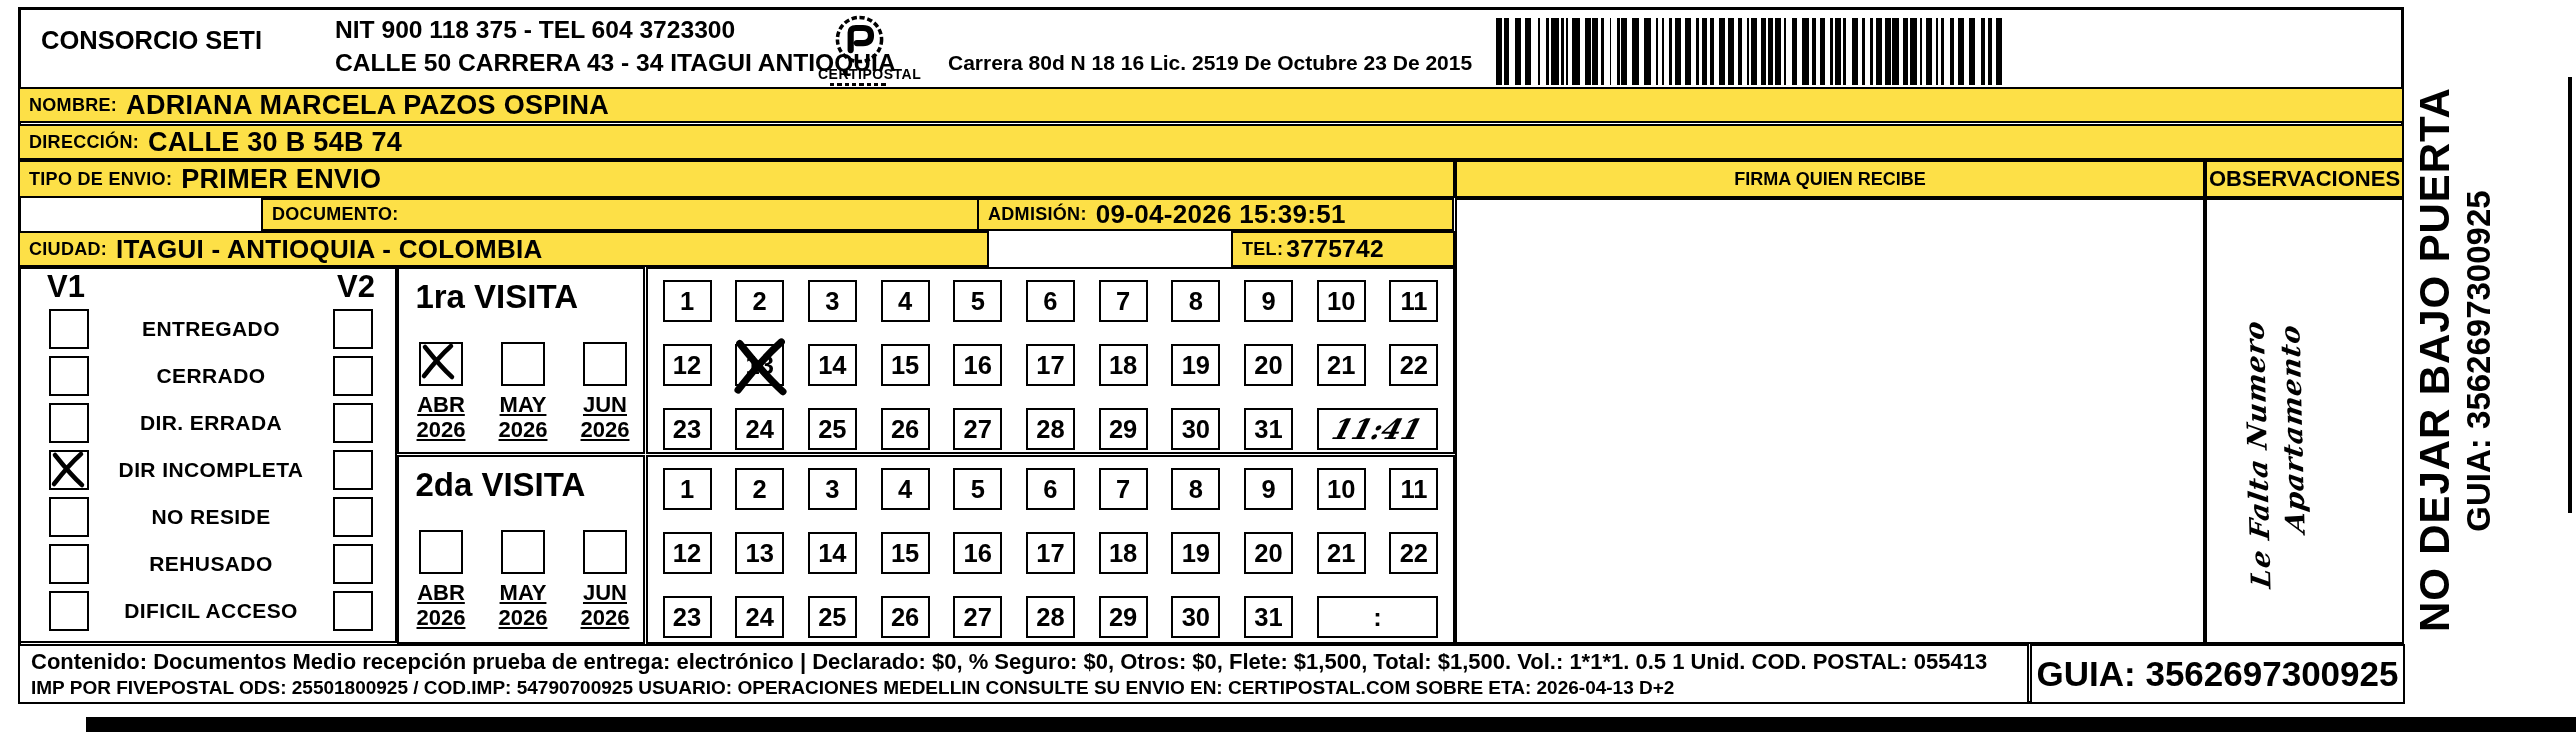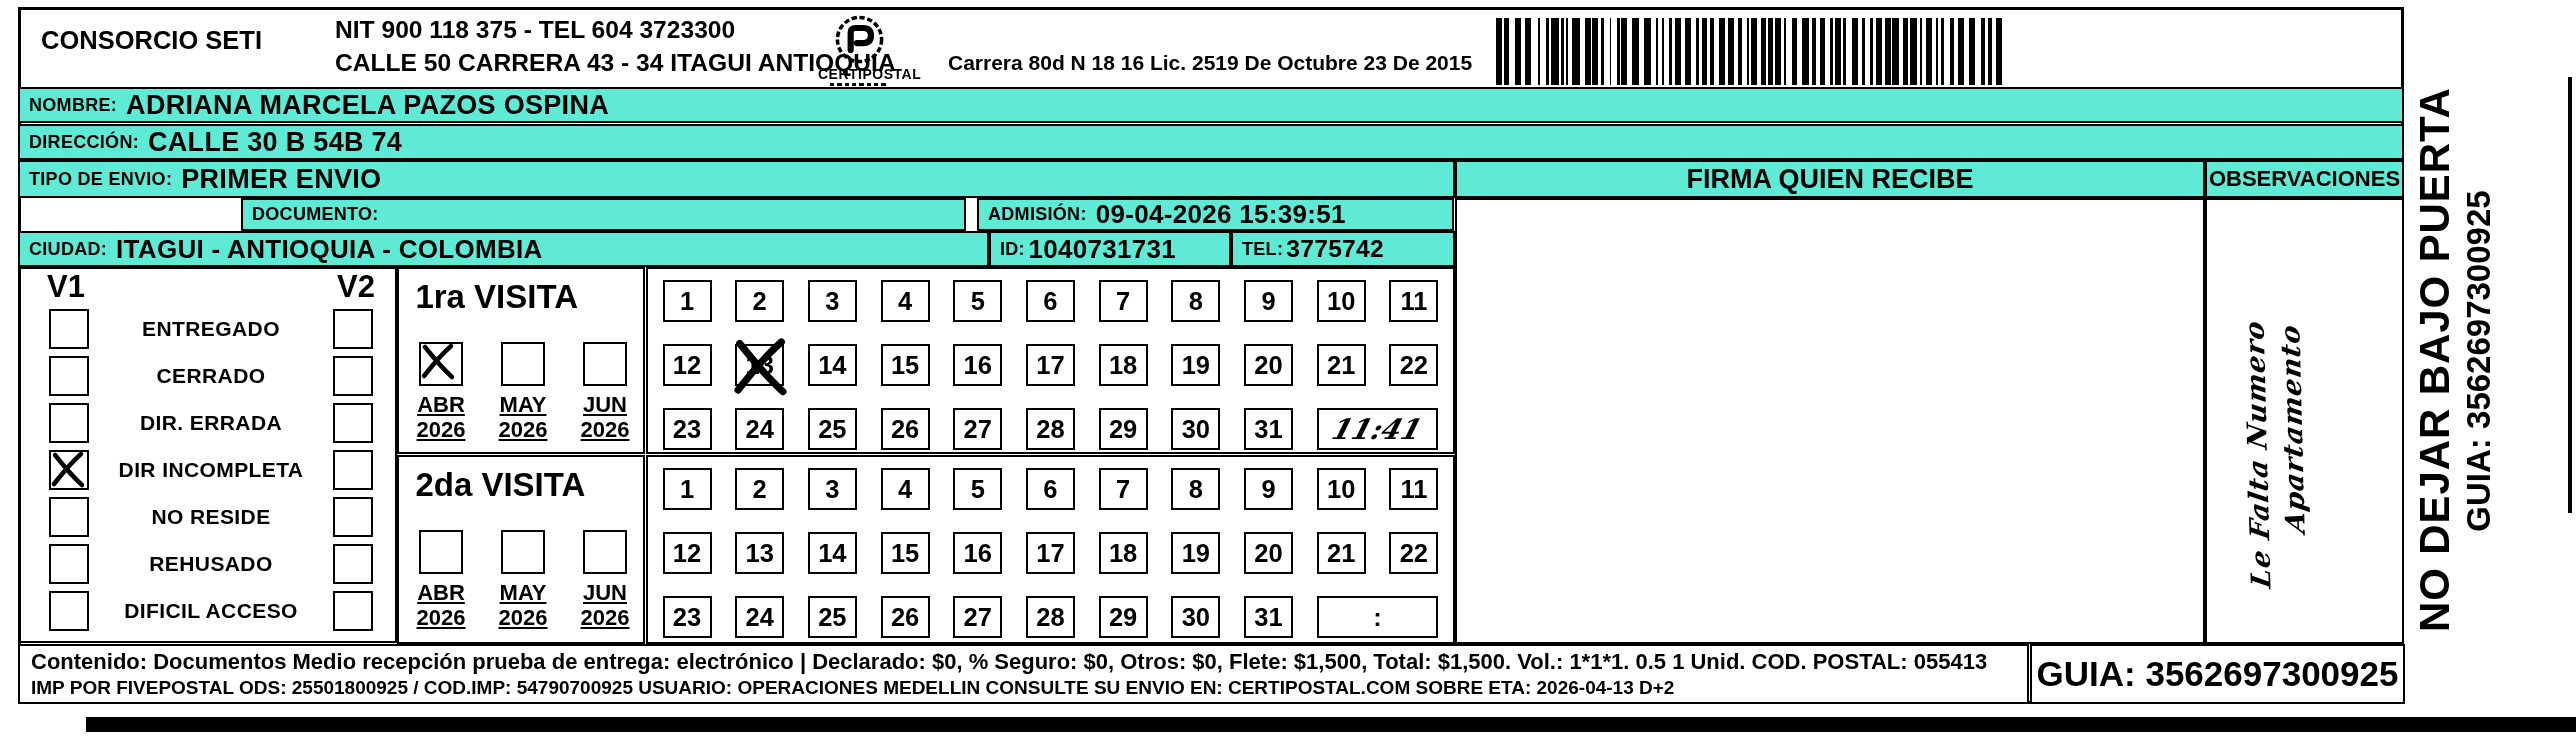--- a/index.html
+++ b/index.html
@@ -1,19 +1,19 @@
 <!DOCTYPE html>
 <html style="font-size:14.5px"><head>
 <meta charset="utf-8">
 <style>
   html,body{margin:0;padding:0;background:#fff;}
   .page{position:relative;width:2576px;height:737px;background:#fff;overflow:hidden;
         font-family:"Liberation Sans",sans-serif;color:#000;}
   .abs{position:absolute;box-sizing:border-box;}
-  .cell{position:absolute;box-sizing:border-box;border:2.7px solid #000;background:#5eead4;
+  .cell{position:absolute;box-sizing:border-box;border:2.7px solid #000;background:#fde047;
         display:flex;align-items:center;gap:9px;padding:0 9px;white-space:nowrap;}
   .lab{font-size:18px;font-weight:bold;letter-spacing:0.3px;}
   .val{font-size:27px;font-weight:bold;letter-spacing:0.3px;}
   .hdrcell{justify-content:center;font-weight:bold;}
   
   #form-border{left:18px;top:7.3px;width:2386px;height:697px;border:3.6px solid #000;background:#fff;}
   
   #company{left:41px;top:25.5px;font-size:25.5px;font-weight:bold;}
   #nit{left:335px;top:16.4px;font-size:24.6px;font-weight:bold;}
   #addr{left:335px;top:49px;font-size:24.6px;font-weight:bold;}
@@ -23,24 +23,24 @@
   .logo-tag{height:2.7px;width:58px;margin:1.8px auto 0;
             background:repeating-linear-gradient(90deg,#000 0 4.5px,transparent 4.5px 7.3px);}
   #carrier{left:946px;top:14.5px;font-size:26px;font-weight:bold;}
   #carrier-addr{left:948px;top:51px;font-size:21px;font-weight:bold;}
   #barcode{left:1496px;top:18px;width:514px;height:67px;display:flex;align-items:stretch;overflow:hidden;}
   #barcode div{background:#000;height:100%;flex:none;}
   
   #row-nombre{left:18px;top:87px;width:2386px;height:36px;}
   #row-direccion{left:18px;top:124px;width:2386px;height:36px;}
   #row-tipo{left:18px;top:160px;width:1437px;height:38px;}
-  #hdr-firma{left:1455px;top:160px;width:750px;height:38px;font-size:27px;}
+  #hdr-firma{left:1455px;top:160px;width:750px;height:38px;font-size:18px;}
   #hdr-obs{left:2205px;top:160px;width:199px;height:38px;font-size:22px;}
   #cell-placa{left:18px;top:198px;width:235px;height:33px;gap:5.5px;}
-  #cell-doc{left:241px;top:198px;width:725px;height:33px;align-items:center;}
+  #cell-doc{left:261px;top:198px;width:725px;height:33px;align-items:center;}
   #cell-adm{left:977px;top:198px;width:477px;height:33px;}
   #cell-ciudad{left:18px;top:231px;width:971px;height:36px;}
   #cell-id{left:989px;top:231px;width:242px;height:36px;gap:3.6px;}
   #cell-tel{left:1231px;top:231px;width:224px;height:36px;gap:3px;}
   .v29{font-size:26px;}
   
   #panel-status{left:18px;top:267px;width:379px;height:376px;border:2.7px solid #000;}
   #panel-visit1{left:397px;top:267px;width:248px;height:187px;border:2.7px solid #000;}
   #panel-visit2{left:397px;top:455px;width:248px;height:189px;border:2.7px solid #000;}
   #grid1{left:646px;top:267px;width:809px;height:187px;border:2.7px solid #000;}
@@ -199,24 +199,20 @@
     <span class="lab">DOCUMENTO:</span>
   </div>
   <div class="cell" id="cell-adm">
     <span class="lab">ADMISIÓN:</span>
     <span class="val v29">09-04-2026 15:39:51</span>
   </div>
   <div class="cell" id="cell-ciudad">
     <span class="lab">CIUDAD:</span>
     <span class="val v29">ITAGUI - ANTIOQUIA - COLOMBIA</span>
   </div>
-  <div class="cell" id="cell-id">
-    <span class="lab">ID:</span>
-    <span class="val v29">1040731731</span>
-  </div>
   <div class="cell" id="cell-tel">
     <span class="lab">TEL:</span>
     <span class="val" style="font-size:24.6px">3775742</span>
   </div>
 
   <div class="abs" id="panel-status">
     <div class="vhead" id="v1-head">V1</div>
     <div class="vhead" id="v2-head">V2</div>
     <div id="status-rows">
         <div class="cb"></div>

